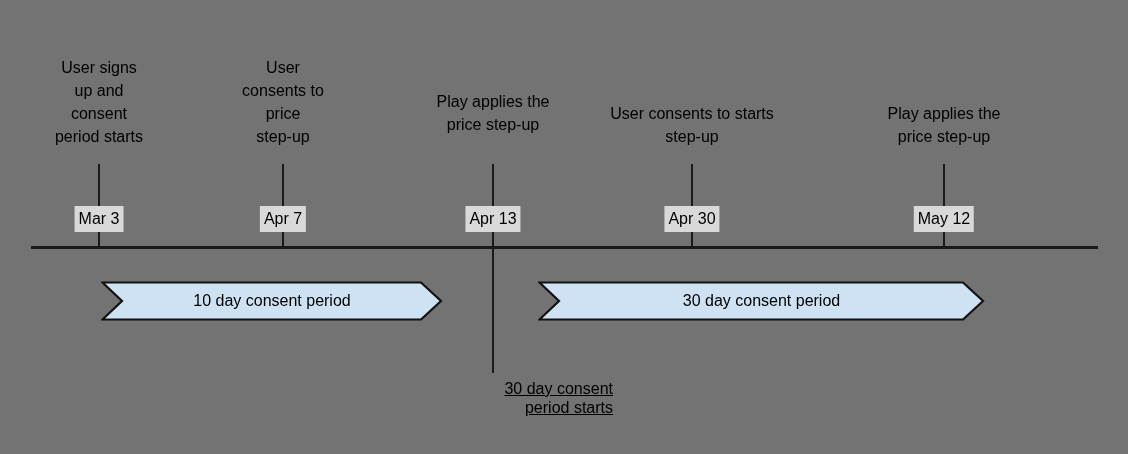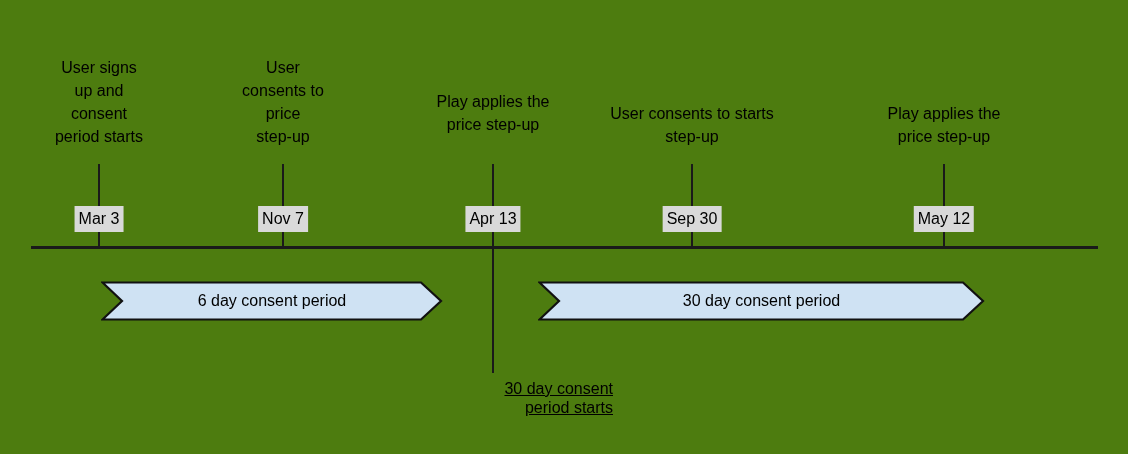--- a/index.html
+++ b/index.html
@@ -1,19 +1,19 @@
 <!DOCTYPE html>
 <html style="--arrow_fill: #cfe2f3; --arrow_border: #111111; --date_bg: #d9d9d9; --line: #1a1a1a; --text: #000000;"><head>
 <meta charset="utf-8">
 <style>
   html,body{margin:0;padding:0;background:#ffffff;}
   .canvas{
     position:relative;
     width:1128px;height:454px;
-    background:#4d7c0f;
+    background:#737373;
     font-family:"Liberation Sans","DejaVu Sans",sans-serif;
     color:#000;
     overflow:hidden;
   }
   .baseline{
     position:absolute;left:31px;top:246px;width:1067px;height:3px;
     background:var(--line,#1a1a1a);
   }
   .milestone{position:absolute;top:0;bottom:0;width:0;}
   .m-label{
@@ -64,53 +64,53 @@
     <div class="m-date">Mar 3</div>
     <div class="m-stub"></div>
   </div>
 
   <div class="milestone" style="left:283px">
     <div class="m-label">User
 consents to
 price
 step-up</div>
     <div class="m-tick"></div>
-    <div class="m-date">Nov 7</div>
+    <div class="m-date">Apr 7</div>
     <div class="m-stub"></div>
   </div>
 
   <div class="milestone raise long-stub" style="left:493px">
     <div class="m-label">Play applies the
 price step-up</div>
     <div class="m-tick"></div>
     <div class="m-date">Apr 13</div>
     <div class="m-stub"></div>
   </div>
 
   <div class="milestone" style="left:692px">
     <div class="m-label">User consents to starts
 step-up</div>
     <div class="m-tick"></div>
-    <div class="m-date">Sep 30</div>
+    <div class="m-date">Apr 30</div>
     <div class="m-stub"></div>
   </div>
 
   <div class="milestone" style="left:944px">
     <div class="m-label">Play applies the
 price step-up</div>
     <div class="m-tick"></div>
     <div class="m-date">May 12</div>
     <div class="m-stub"></div>
   </div>
 
   <div class="period" style="left:101px;width:342px">
     <svg viewBox="0 0 342 40" preserveAspectRatio="none">
       <path d="M1.5,1.5 L320,1.5 L340,20 L320,38.5 L1.5,38.5 L21,20 Z" fill="#cfe2f3" stroke="#111111" stroke-width="2.2" stroke-linejoin="miter"></path>
     </svg>
-    <div class="p-label">6 day consent period</div>
+    <div class="p-label">10 day consent period</div>
   </div>
 
   <div class="period" style="left:538px;width:447px">
     <svg viewBox="0 0 447 40" preserveAspectRatio="none">
       <path d="M1.5,1.5 L425,1.5 L445,20 L425,38.5 L1.5,38.5 L21,20 Z" fill="#cfe2f3" stroke="#111111" stroke-width="2.2" stroke-linejoin="miter"></path>
     </svg>
     <div class="p-label">30 day consent period</div>
   </div>
 
   <div class="below-note">30 day consent

